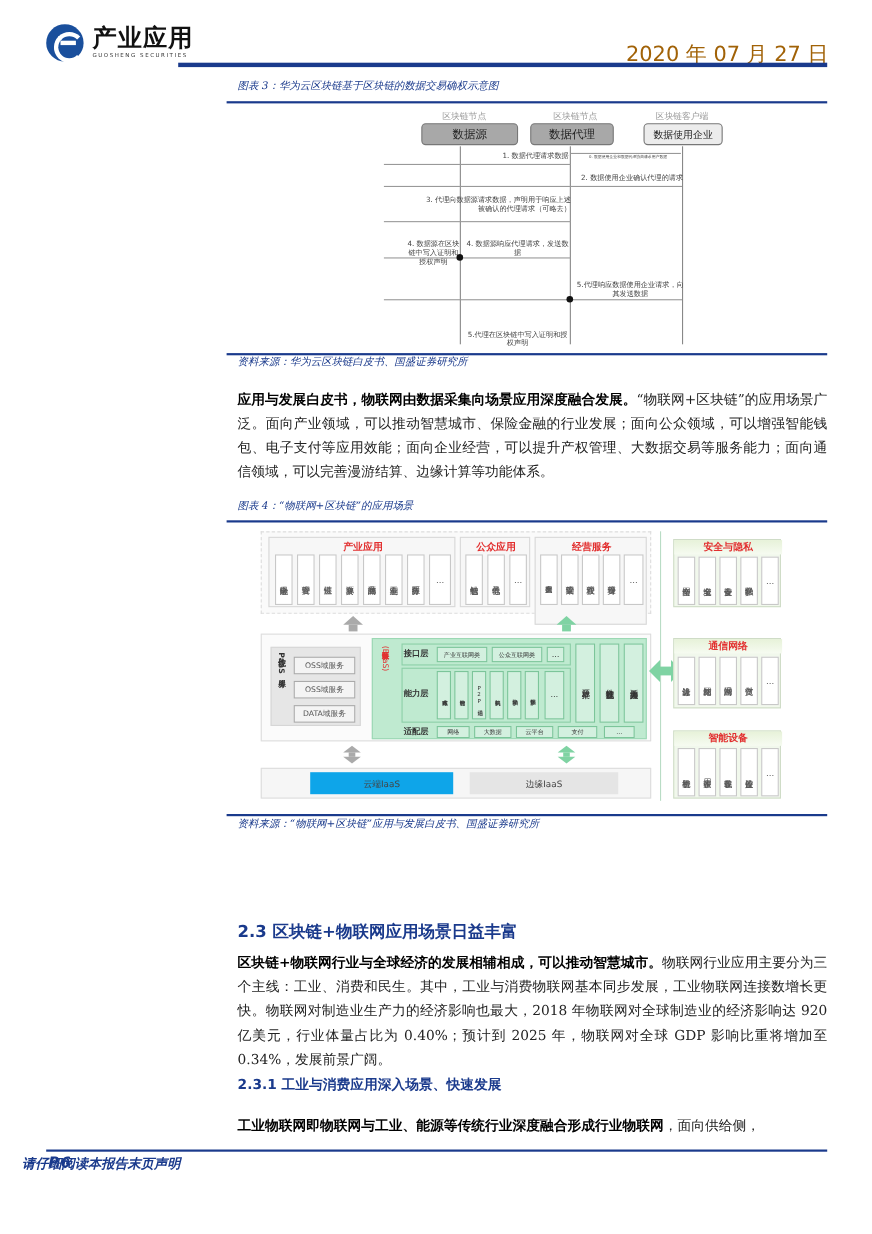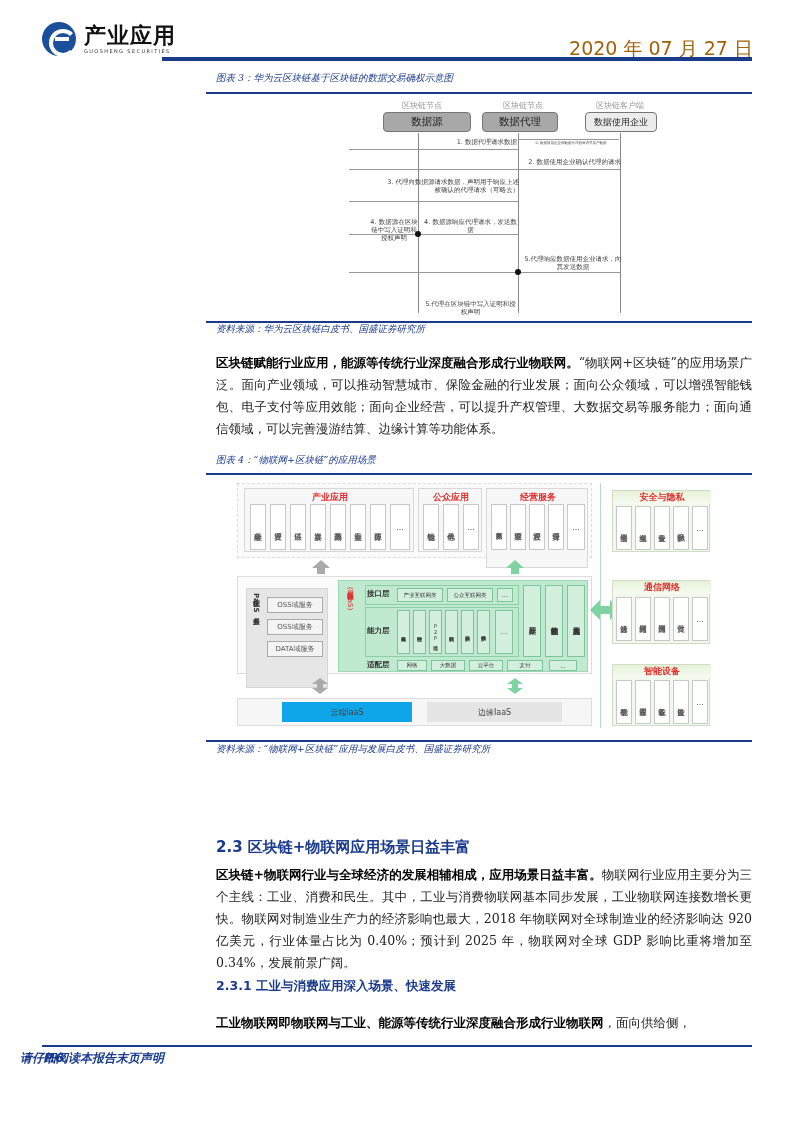--- a/index.html
+++ b/index.html
@@ -104,21 +104,21 @@
   <div class="abs f3-msg" style="left:138px; top:157px; width:95px;margin-top:45px;">5.代理在区块链中写入证明和授权声明</div>
   <div class="abs f3-msg" style="left:238px; top:157px; width:100px;">5.代理响应数据使用企业请求，向其发送数据</div>
   <div class="abs f3-arrow" style="left:64px; top:174px; width:271px;"></div>
   <div class="abs f3-dot" style="left:230px; top:171px;"></div>
 </div>
 
 <div class="abs thin-rule" style="left:206px; top:321px; width:546px;"></div>
 <div class="abs src" style="left:216px; top:323px;">资料来源：华为云区块链白皮书、国盛证券研究所</div>
 
 <div class="abs para" style="top:352px;">
-  <b>区块链赋能行业应用，能源等传统行业深度融合形成行业物联网。</b><span>“物联网+区块链”的应用场景广泛。面向产业领域，可以推动智慧城市、保险金融的行业发展；面向公众领域，可以增强智能钱包、电子支付等应用效能；面向企业经营，可以提升产权管理、大数据交易等服务能力；面向通信领域，可以完善漫游结算、边缘计算等功能体系。</span>
+  <b>应用与发展白皮书，物联网由数据采集向场景应用深度融合发展。</b><span>“物联网+区块链”的应用场景广泛。面向产业领域，可以推动智慧城市、保险金融的行业发展；面向公众领域，可以增强智能钱包、电子支付等应用效能；面向企业经营，可以提升产权管理、大数据交易等服务能力；面向通信领域，可以完善漫游结算、边缘计算等功能体系。</span>
 </div>
 
 <div class="abs fig-title" style="left:216px; top:454px;">图表 4：“物联网+区块链”的应用场景</div>
 <div class="abs thin-rule" style="left:206px; top:473px; width:546px;"></div>
 
 <div class="abs fig4">
 
   <div class="abs" style="left:5px; top:3px; width:355px; height:75px; border:1px dashed #ddd; background:#fafafa;"></div>
 
   <div class="abs f4-group" style="left:12px; top:8px; width:170px; height:64px;">
@@ -149,21 +149,21 @@
     <div class="abs f4-cell" style="left:80px; top:15px; width:18px; height:46px; writing-mode:horizontal-tb;">…</div>
   </div>
 
   <div class="abs" style="left:80px; top:80px; width:0; height:0; border-left:9px solid transparent; border-right:9px solid transparent; border-bottom:8px solid #aaa;"></div>
   <div class="abs" style="left:85px; top:88px; width:8px; height:6px; background:#aaa;"></div>
   <div class="abs" style="left:274px; top:80px; width:0; height:0; border-left:9px solid transparent; border-right:9px solid transparent; border-bottom:8px solid #7fd3a3;"></div>
   <div class="abs" style="left:279px; top:88px; width:8px; height:6px; background:#7fd3a3;"></div>
 
   <div class="abs" style="left:5px; top:96px; width:355px; height:98px; border:1px solid #ddd; background:#fbfbfb;"></div>
 
-  <div class="abs" style="left:14px; top:108px; width:82px; height:100px; background:#e6e6e6; border:1px solid #d6d6d6;">
+  <div class="abs" style="left:14px; top:108px; width:82px; height:72px; background:#e6e6e6; border:1px solid #d6d6d6;">
     <div class="abs" style="left:2px; top:4px; width:12px; height:70px; font-size:7px; color:#333; writing-mode:vertical-rl; font-weight:bold;">传统PaaS服务</div>
     <div class="abs" style="left:20px; top:8px; width:56px; height:16px; border:1px solid #aaa; background:#f4f4f4; font-size:7px; color:#555; display:flex; align-items:center; justify-content:center;">OSS域服务</div>
     <div class="abs" style="left:20px; top:30px; width:56px; height:16px; border:1px solid #aaa; background:#f4f4f4; font-size:7px; color:#555; display:flex; align-items:center; justify-content:center;">OSS域服务</div>
     <div class="abs" style="left:20px; top:52px; width:56px; height:16px; border:1px solid #aaa; background:#f4f4f4; font-size:7px; color:#555; display:flex; align-items:center; justify-content:center;">DATA域服务</div>
   </div>
 
   <div class="abs f4-green" style="left:106px; top:100px; width:250px; height:92px;">
     <div class="abs" style="left:4px; top:6px; width:12px; height:60px; font-size:7px; color:#e23030; writing-mode:vertical-rl;">区块链云服务(BaaS)</div>
 
     <div class="abs" style="left:26px; top:4px; width:154px; height:20px; border:1px solid #8ccfa7;"></div>
@@ -234,21 +234,21 @@
     <div class="abs f4-cell" style="left:60px; top:15px; width:16px; height:44px;">监控设备</div>
     <div class="abs f4-cell" style="left:79px; top:15px; width:16px; height:44px; writing-mode:horizontal-tb;">…</div>
   </div>
 </div>
 
 <div class="abs thin-rule" style="left:206px; top:740px; width:546px;"></div>
 <div class="abs src" style="left:216px; top:743px;">资料来源：“物联网+区块链”应用与发展白皮书、国盛证券研究所</div>
 
 <div class="abs sec-h" style="top:838px; font-size:15px;">2.3 区块链+物联网应用场景日益丰富</div>
 <div class="abs para" style="top:864px;">
-  <b>区块链+物联网行业与全球经济的发展相辅相成，应用场景日益丰富。</b><span>物联网行业应用主要分为三个主线：工业、消费和民生。其中，工业与消费物联网基本同步发展，工业物联网连接数增长更快。物联网对制造业生产力的经济影响也最大，2018 年物联网对全球制造业的经济影响达 920 亿美元，行业体量占比为 0.40%；预计到 2025 年，物联网对全球 GDP 影响比重将增加至 0.34%，发展前景广阔。</span>
+  <b>区块链+物联网行业与全球经济的发展相辅相成，可以推动智慧城市。</b><span>物联网行业应用主要分为三个主线：工业、消费和民生。其中，工业与消费物联网基本同步发展，工业物联网连接数增长更快。物联网对制造业生产力的经济影响也最大，2018 年物联网对全球制造业的经济影响达 920 亿美元，行业体量占比为 0.40%；预计到 2025 年，物联网对全球 GDP 影响比重将增加至 0.34%，发展前景广阔。</span>
 </div>
 
 <div class="abs sec-h" style="top:978px; font-size:12.5px;">2.3.1 工业与消费应用深入场景、快速发展</div>
 <div class="abs para" style="top:1012px;">
   <b>工业物联网即物联网与工业、能源等传统行业深度融合形成行业物联网</b><span>，面向供给侧，</span>
 </div>
 
 <div class="abs footer-rule"></div>
 <div class="abs footer-page">P.6</div>
 <div class="abs footer-note">请仔细阅读本报告末页声明</div>

